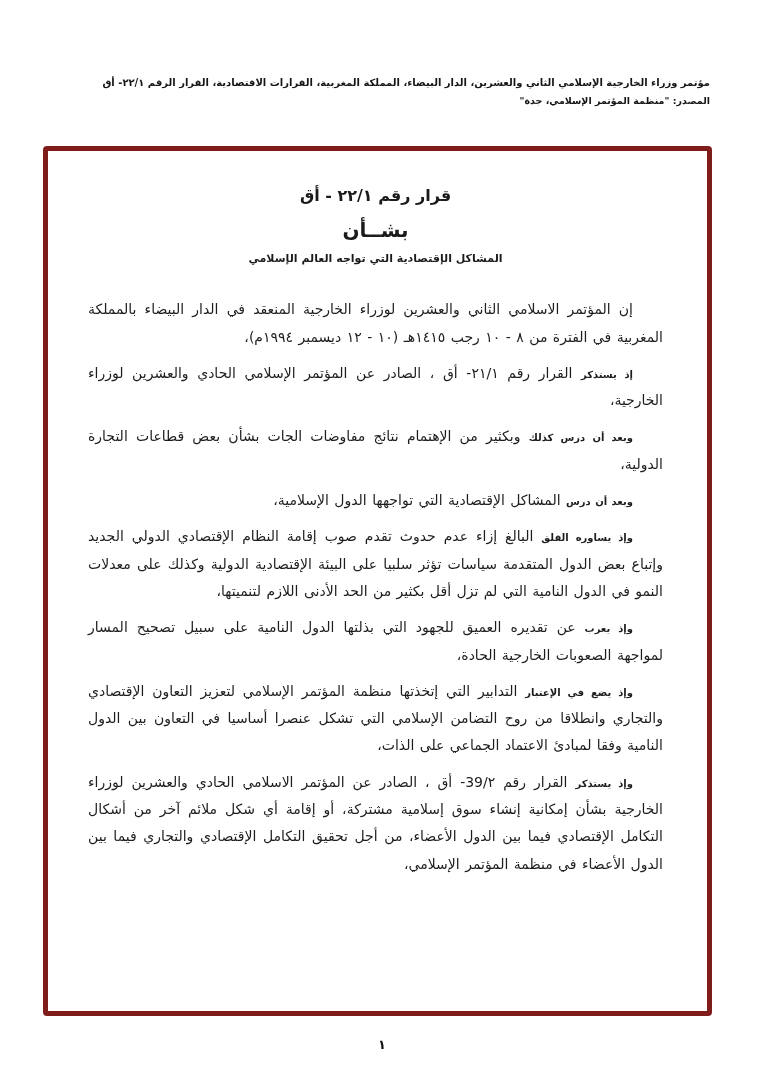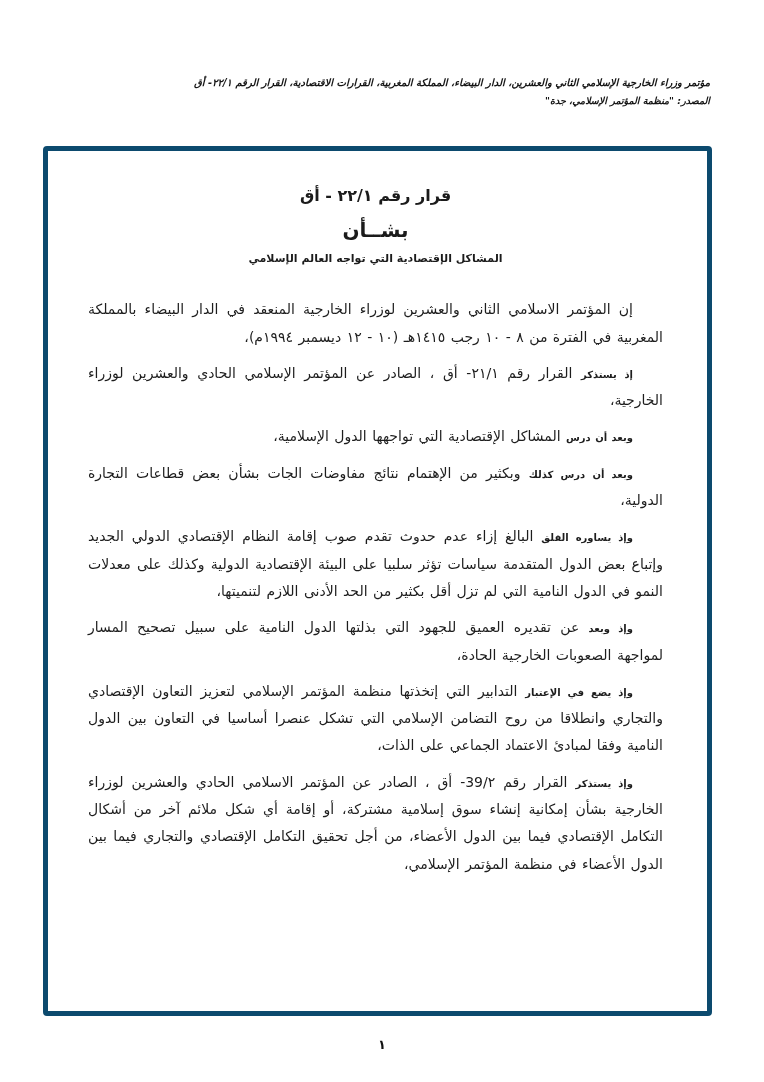--- a/index.html
+++ b/index.html
@@ -12,28 +12,27 @@
   }
   .doc-header {
     position: absolute;
     top: 74px; right: 54px; left: 54px;
     direction: rtl;
     text-align: right;
     font-size: 10px;
     font-weight: bold;
     color: #151515;
     line-height: 1.8;
-    font-style: italic;
   }
   .doc-header .line2 { font-size: 9.5px; }
   .green-frame {
     position: absolute;
     top: 146px; left: 43px;
     width: 669px; height: 870px;
-    border: 5px solid #0c4a6e;
+    border: 5px solid #7f1d1d;
     border-radius: 4px;
     background: #ffffff;
   }
   .frame-content {
     position: absolute;
     inset: 0;
     padding: 30px 44px 18px 40px;
     direction: rtl;
     overflow: hidden;
   }
@@ -89,30 +88,30 @@
     </div>
 
     <div class="paragraphs">
       <div class="para">
         <span class="lead"></span><span>إن المؤتمر الاسلامي الثاني والعشرين لوزراء الخارجية المنعقد في الدار البيضاء بالمملكة المغربية في الفترة من ٨ - ١٠ رجب ١٤١٥هـ (١٠ - ١٢ ديسمبر ١٩٩٤م)،</span>
       </div>
       <div class="para">
         <span class="lead">إذ يستذكر</span><span> القرار رقم ٢١/١- أق ، الصادر عن المؤتمر الإسلامي الحادي والعشرين لوزراء الخارجية،</span>
       </div>
       <div class="para">
-        <span class="lead">وبعد أن درس</span><span> المشاكل الإقتصادية التي تواجهها الدول الإسلامية،</span>
+        <span class="lead">وبعد أن درس كذلك</span><span> وبكثير من الإهتمام نتائج مفاوضات الجات بشأن بعض قطاعات التجارة الدولية،</span>
       </div>
       <div class="para">
-        <span class="lead">وبعد أن درس كذلك</span><span> وبكثير من الإهتمام نتائج مفاوضات الجات بشأن بعض قطاعات التجارة الدولية،</span>
+        <span class="lead">وبعد أن درس</span><span> المشاكل الإقتصادية التي تواجهها الدول الإسلامية،</span>
       </div>
       <div class="para">
         <span class="lead">وإذ يساوره القلق</span><span> البالغ إزاء عدم حدوث تقدم صوب إقامة النظام الإقتصادي الدولي الجديد وإتباع بعض الدول المتقدمة سياسات تؤثر سلبيا على البيئة الإقتصادية الدولية وكذلك على معدلات النمو في الدول النامية التي لم تزل أقل بكثير من الحد الأدنى اللازم لتنميتها،</span>
       </div>
       <div class="para">
-        <span class="lead">وإذ وبعد</span><span> عن تقديره العميق للجهود التي بذلتها الدول النامية على سبيل تصحيح المسار لمواجهة الصعوبات الخارجية الحادة،</span>
+        <span class="lead">وإذ يعرب</span><span> عن تقديره العميق للجهود التي بذلتها الدول النامية على سبيل تصحيح المسار لمواجهة الصعوبات الخارجية الحادة،</span>
       </div>
       <div class="para">
         <span class="lead">وإذ يضع في الإعتبار</span><span> التدابير التي إتخذتها منظمة المؤتمر الإسلامي لتعزيز التعاون الإقتصادي والتجاري وانطلاقا من روح التضامن الإسلامي التي تشكل عنصرا أساسيا في التعاون بين الدول النامية وفقا لمبادئ الاعتماد الجماعي على الذات،</span>
       </div>
       <div class="para">
         <span class="lead">وإذ يستذكر</span><span> القرار رقم 39/٢- أق ، الصادر عن المؤتمر الاسلامي الحادي والعشرين لوزراء الخارجية بشأن إمكانية إنشاء سوق إسلامية مشتركة، أو إقامة أي شكل ملائم آخر من أشكال التكامل الإقتصادي فيما بين الدول الأعضاء، من أجل تحقيق التكامل الإقتصادي والتجاري فيما بين الدول الأعضاء في منظمة المؤتمر الإسلامي،</span>
       </div>
     </div>
 
   </div>

